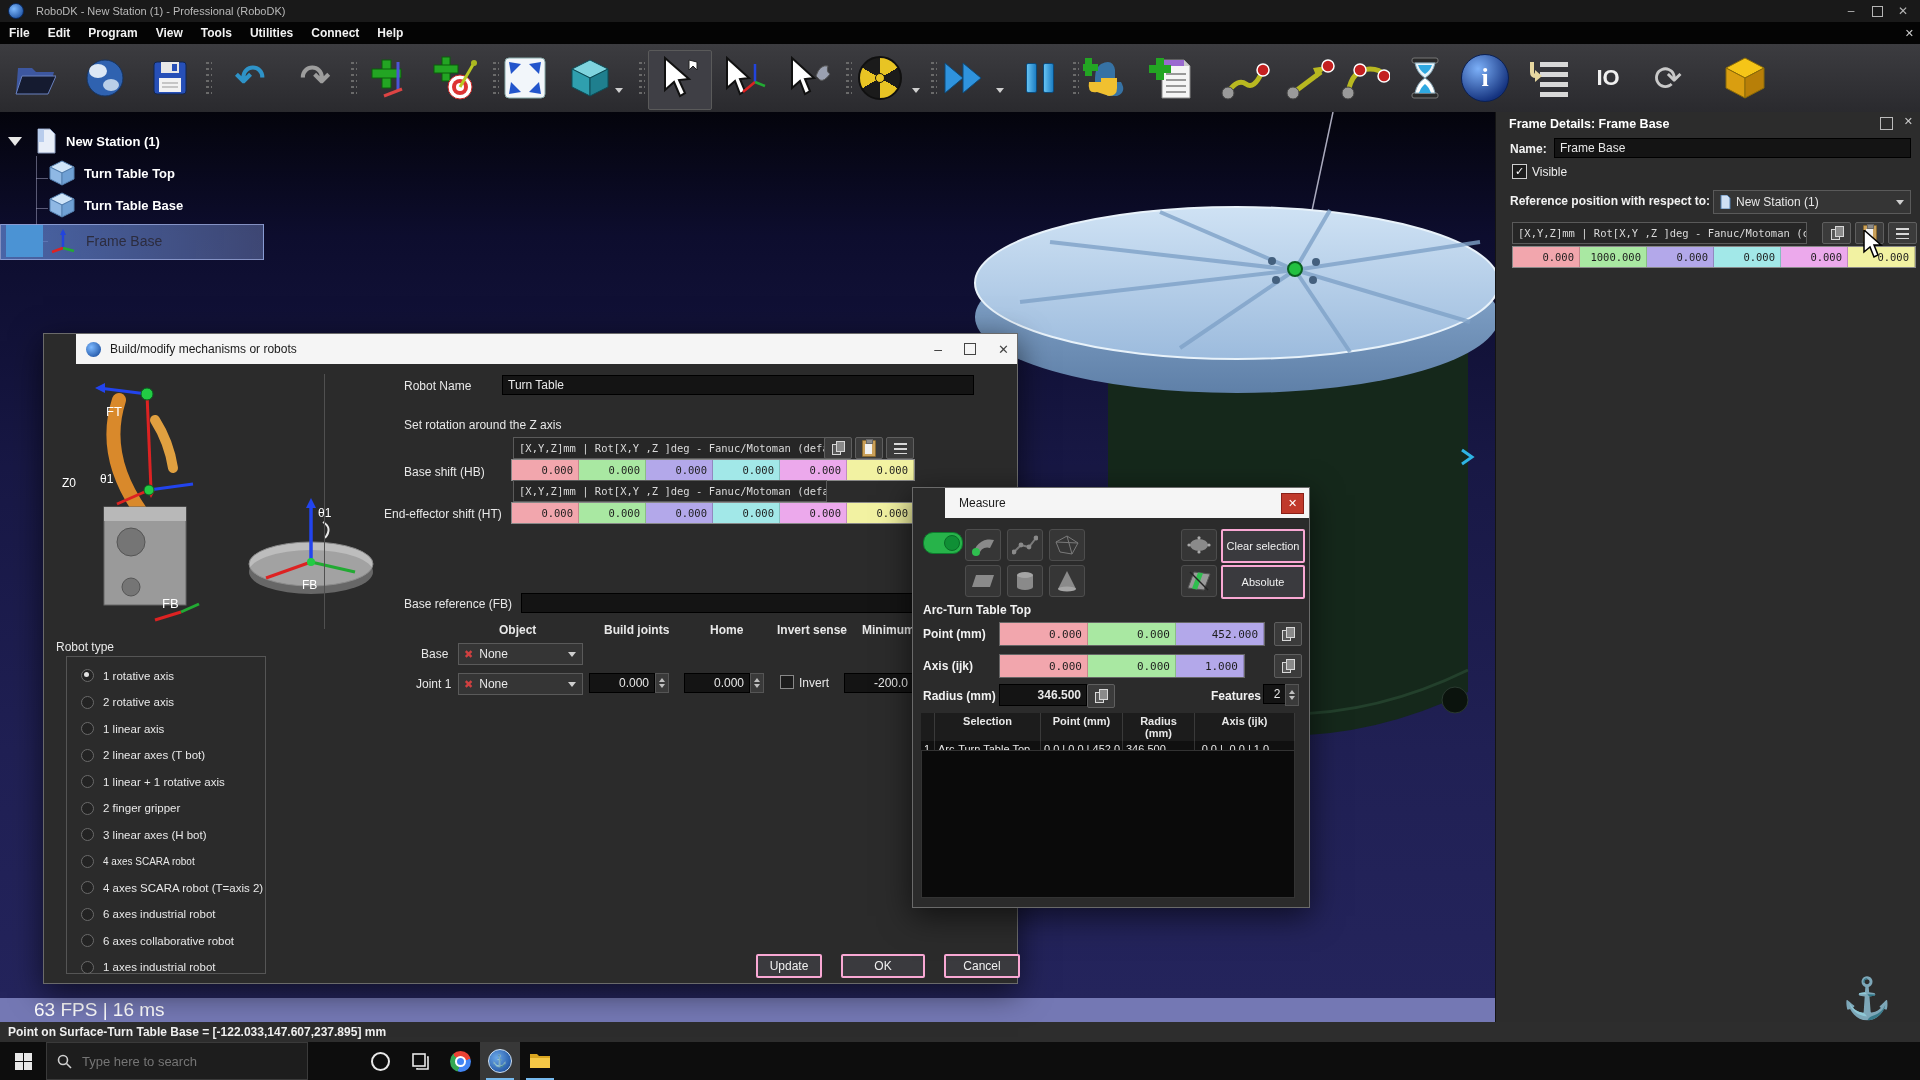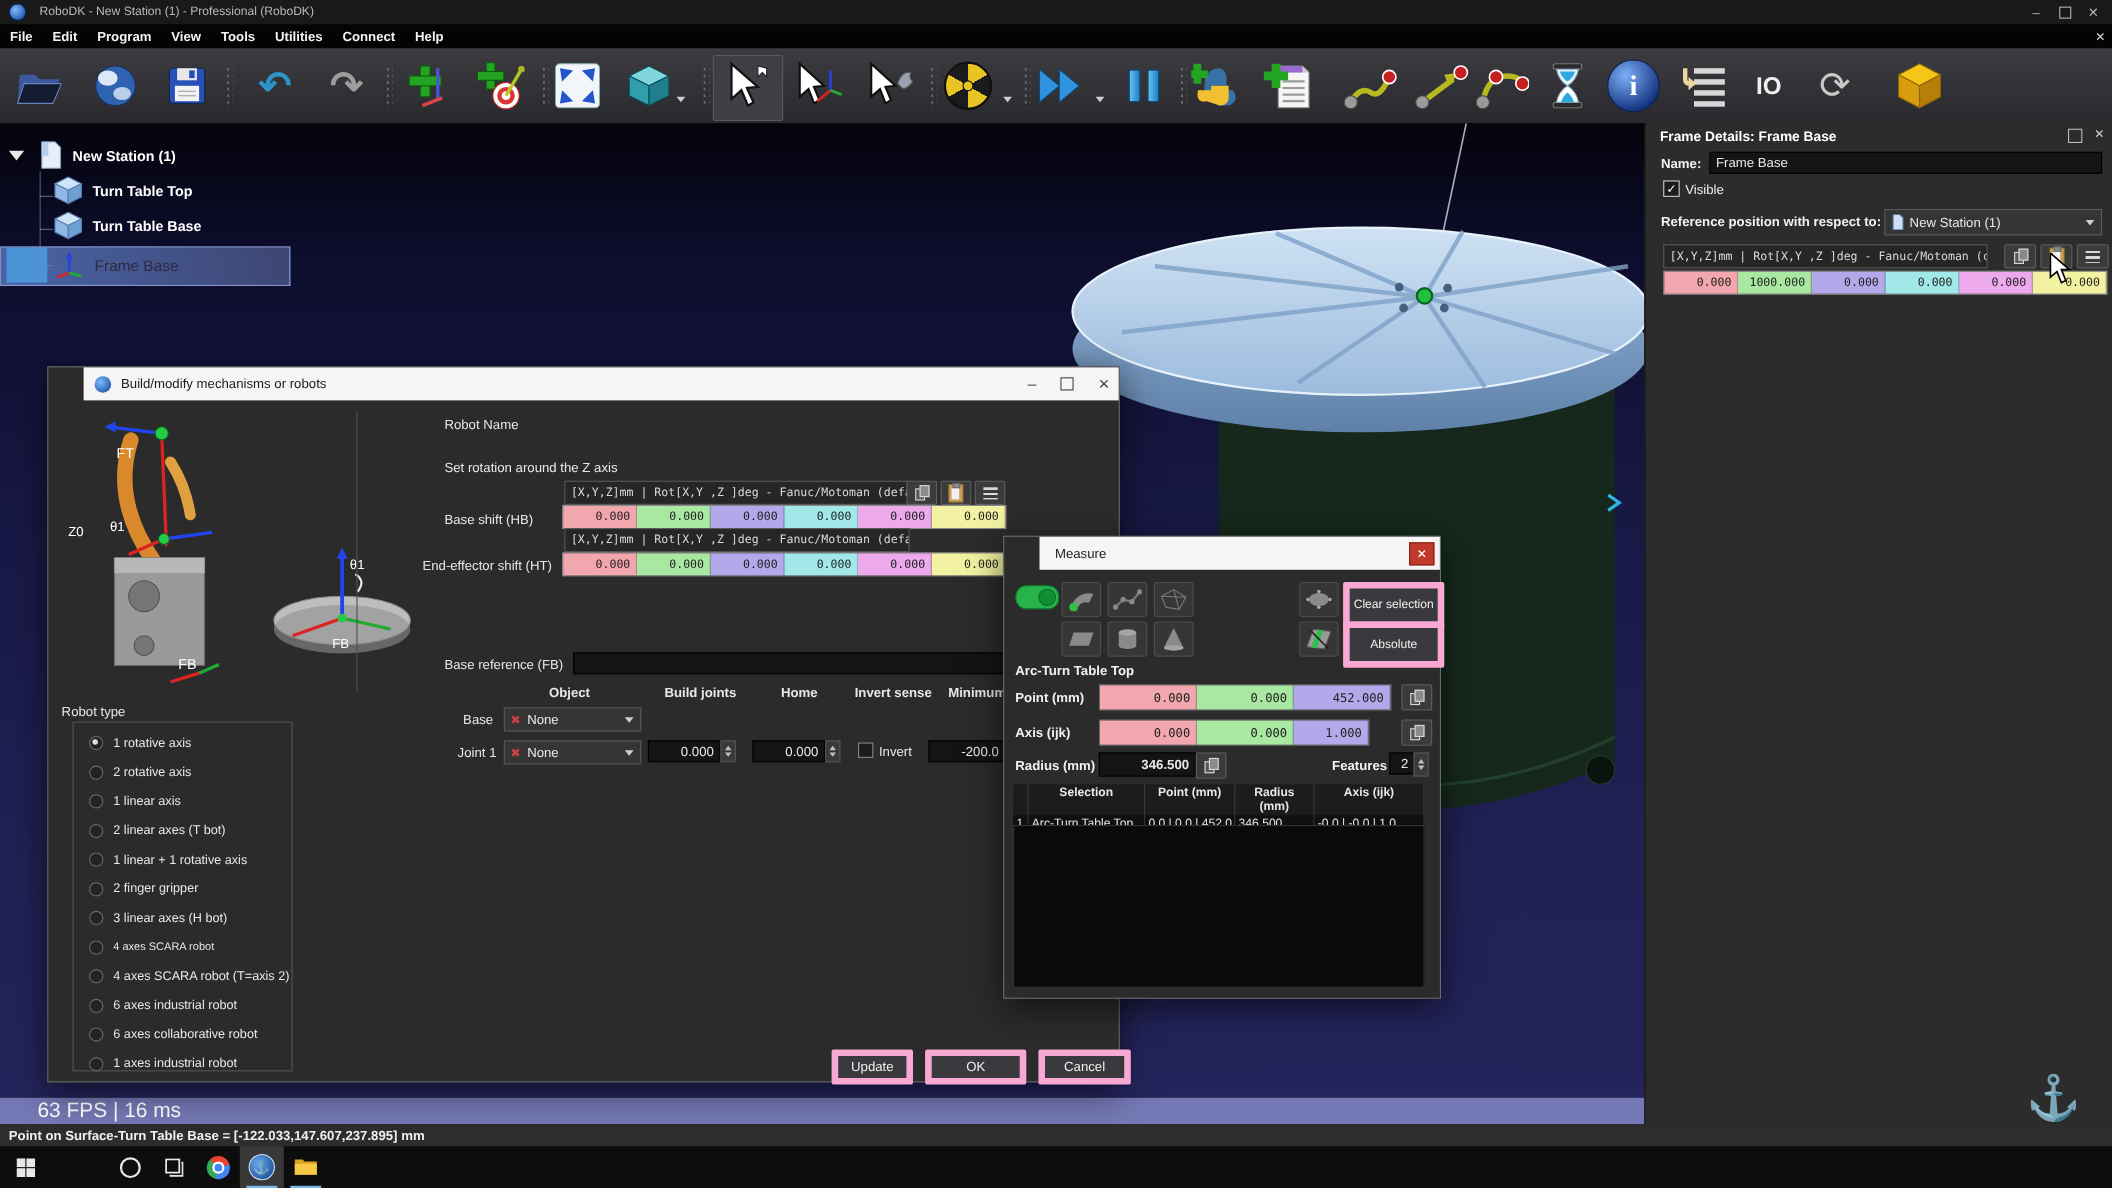--- a/index.html
+++ b/index.html
@@ -83,21 +83,21 @@
   .chk{width:13px;height:13px;background:#1c1c1c;border:1px solid #cfcfcf;color:#fff;font-size:11px;
      display:flex;align-items:center;justify-content:center;}
 
   
   .dialog{background:#2b2b2b;border:1px solid #6a6a6a;box-shadow:0 8px 30px rgba(0,0,0,.6);}
   .dtitle{position:absolute;left:0;top:0;right:0;height:30px;background:#f5f5f5;display:flex;align-items:center;margin-left:32px;}
   .dtitle .dlogo{width:15px;height:15px;border-radius:50%;margin-left:10px;
      background:radial-gradient(circle at 35% 35%,#7db9ff,#0d3f91);}
   .dtitle .dtext{color:#1a1a1a;font-size:12px;margin-left:9px;}
   .dlabel{color:#e8e8e8;font-size:12px;}
-  .dbtn{background:#3a3a3e;border:6px solid #f9a8d4;border-radius:2px;color:#f0f0f0;font-size:12px;
+  .dbtn{background:#3a3a3e;border:2px solid #f9a8d4;border-radius:2px;color:#f0f0f0;font-size:12px;
      display:flex;align-items:center;justify-content:center;}
   .radio{width:11px;height:11px;border-radius:50%;background:#232323;border:1px solid #6a6a6a;position:relative;}
   .radio.sel::after{content:"";position:absolute;left:2px;top:2px;width:5px;height:5px;border-radius:50%;background:#e0e0e0;}
   .spin{display:flex;}
   .spin .sval{width:66px;height:20px;background:#141414;border:1px solid #000;color:#e8e8e8;font-size:12px;
      display:flex;align-items:center;justify-content:flex-end;padding-right:5px;box-sizing:border-box;}
   .spin .sarr{width:14px;height:20px;background:#3a3a3a;border:1px solid #555;box-sizing:border-box;
      display:flex;flex-direction:column;align-items:center;justify-content:center;gap:2px;}
   .spin .sarr i{width:0;height:0;border-left:3px solid transparent;border-right:3px solid transparent;border-bottom:4px solid #c0c0c0;}
   .spin .sarr b{width:0;height:0;border-left:3px solid transparent;border-right:3px solid transparent;border-top:4px solid #c0c0c0;}
@@ -537,20 +537,21 @@
     </svg>
     <span class="a" style="left:62px;top:70px;color:#fff;font-size:13px">FT</span>
     <span class="a" style="left:18px;top:142px;color:#fff;font-size:12px">Z0</span>
     <span class="a" style="left:56px;top:138px;color:#fff;font-size:12px">θ1</span>
     <span class="a" style="left:118px;top:262px;color:#fff;font-size:13px">FB</span>
     <span class="a" style="left:274px;top:172px;color:#fff;font-size:12px">θ1</span>
     <span class="a" style="left:258px;top:244px;color:#fff;font-size:12px">FB</span>
     <div class="a" style="left:280px;top:40px;height:255px;border-left:1px solid #505050"></div>
 
     <span class="a dlabel" style="left:360px;top:45px">Robot Name</span>
+    <input class="a dinput" style="left: 458px; top: 41px; width: 460px; height: 18px;" value="Turn Table">
     <span class="a dlabel" style="left:360px;top:84px">Set rotation around the Z axis</span>
 
     <span class="a dlabel" style="left:360px;top:131px">Base shift (HB)</span>
     <div class="a posefmt" style="left:469px;top:103px;width:302px;height:20px">
       <span>[X,Y,Z]mm | Rot[X,Y ,Z  ]deg - Fanuc/Motoman (default)</span>
       <span class="caret" style="margin-left:auto"></span>
     </div>
     <div class="a smallbtn" style="left:780px;top:103px;width:26px;height:20px">
         <span class="ic-copy">
           <i></i>
@@ -833,20 +834,27 @@
 
   <div class="a taskbar">
     <div class="tb-start">
       <svg width="17" height="17" viewBox="0 0 17 17">
         <rect x="0" y="0" width="8" height="8" fill="#e8e8e8"></rect>
           <rect x="9" y="0" width="8" height="8" fill="#e8e8e8"></rect>
         <rect x="0" y="9" width="8" height="8" fill="#e8e8e8"></rect>
           <rect x="9" y="9" width="8" height="8" fill="#e8e8e8"></rect>
       </svg>
     </div>
+    <div class="tb-search">
+      <svg width="15" height="15" viewBox="0 0 15 15" style="margin:0 8px 0 10px">
+        <circle cx="6" cy="6" r="4.5" fill="none" stroke="#cfcfcf" stroke-width="1.6"></circle>
+        <line x1="9.5" y1="9.5" x2="14" y2="14" stroke="#cfcfcf" stroke-width="1.6"></line>
+      </svg>
+      <input placeholder="Type here to search" style="">
+    </div>
     <div class="tb-ic" style="margin-left:52px">
       <span style="width:15px;height:15px;border:2px solid #e8e8e8;border-radius:50%"></span>
     </div>
     <div class="tb-ic">
       <svg width="17" height="17" viewBox="0 0 17 17">
         <rect x="1" y="1" width="12" height="12" fill="none" stroke="#e8e8e8" stroke-width="1.6"></rect>
         <polyline points="15,4 16,4 16,16 5,16 5,15" stroke="#e8e8e8" stroke-width="1.6" fill="none"></polyline>
       </svg>
     </div>
     <div class="tb-ic">

